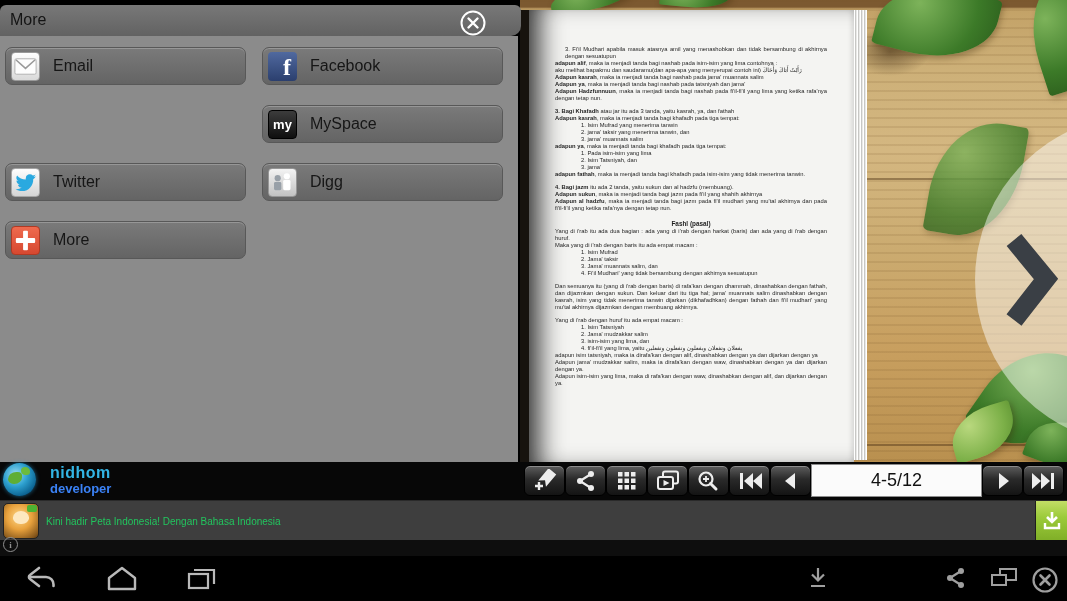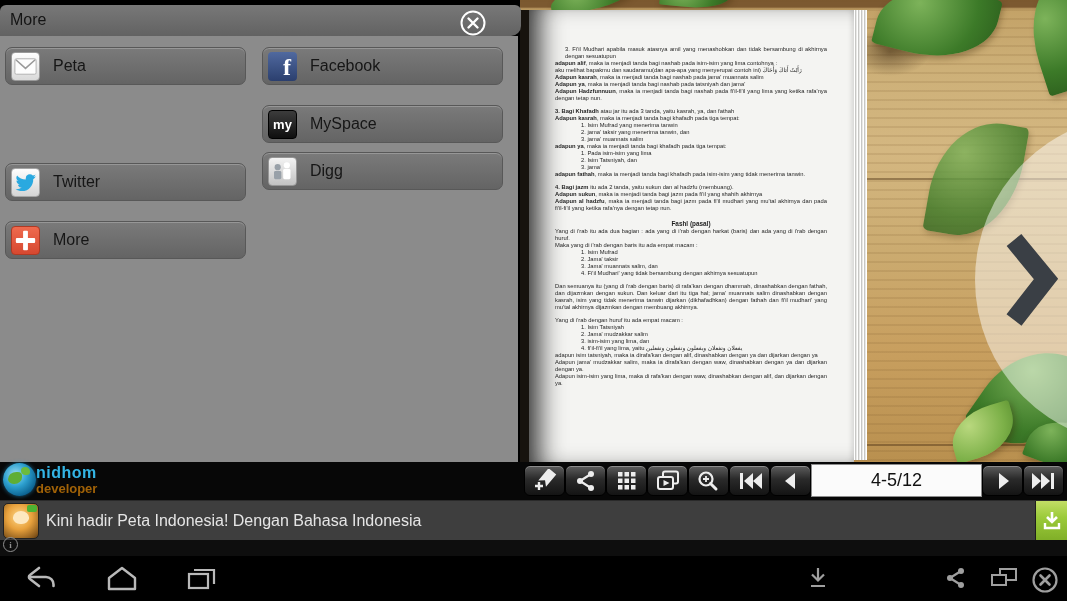--- a/index.html
+++ b/index.html
@@ -51,43 +51,43 @@
          font-weight:bold;font-size:24px;line-height:29px;}
   .ic-fb span{display:block;margin:3px 0 0 9px;}
   .ic-gp{background:#fdfdfd;border:1px solid #bbb;}
   .ic-ms{background:linear-gradient(180deg,#3c3c3c,#0f0f0f);color:#fff;font-weight:bold;font-size:13px;border:1px solid #000;}
   .ic-tw{background:linear-gradient(180deg,#fefefe,#d4d4d4);border:1px solid #a5a5a5;}
   .ic-dg{background:linear-gradient(180deg,#f3f3f3,#c2c2c2);border:1px solid #969696;}
   .ic-more{background:linear-gradient(180deg,#ef6a4e,#d64830);border:1px solid #b03a24;}
 
   
   #toolbar{position:absolute;left:0;top:462px;width:1067px;height:38px;background:#070707;z-index:25;}
-  .nid-logo{position:absolute;left:3px;top:1px;display:flex;align-items:center;gap:0;}
+  .nid-logo{position:absolute;left:3px;top:1px;display:flex;align-items:center;gap:14px;}
   .nid-globe{width:33px;height:33px;border-radius:50%;flex:none;
       background:radial-gradient(circle at 38% 35%,#9adef2,#2da0cf 40%,#0b618f 75%,#063f63);
       position:relative;overflow:hidden;box-shadow:0 0 4px rgba(40,160,220,.6);}
   .nid-globe:before{content:"";position:absolute;left:5px;top:9px;width:14px;height:12px;background:#5fae35;border-radius:60% 30% 55% 40%;}
   .nid-globe:after{content:"";position:absolute;left:18px;top:4px;width:9px;height:8px;background:#6cbb3c;border-radius:50% 60% 40% 55%;}
   .nid-text{line-height:1;}
   .nid-b{color:#33b5e5;font-weight:bold;font-size:16px;letter-spacing:.5px;}
-  .nid-g{color:#a16207;font-weight:bold;font-size:13px;margin-top:1px;}
+  .nid-g{color:#3b82f6;font-weight:bold;font-size:13px;margin-top:1px;}
   .tb-row{position:absolute;left:524px;top:465px;width:540px;height:32px;display:flex;z-index:26;}
   .tb-btn{width:41px;height:31px;flex:none;border-radius:6px;border:1px solid #000;box-sizing:border-box;
       background:linear-gradient(180deg,#5d5d5d,#2a2a2a 45%,#141414);
       box-shadow:inset 0 1px 0 rgba(255,255,255,.3);display:flex;align-items:center;justify-content:center;cursor:pointer;}
   .page-box{flex:1;height:33px;margin-top:-1px;background:#fbfbfb;border:1px solid #8c8c8c;box-sizing:border-box;
       display:flex;align-items:center;justify-content:center;font-size:18px;color:#111;}
 
   
   #ad{position:absolute;left:0;top:500px;width:1067px;height:40px;background:#3e3e3e;z-index:25;border-top:1px solid #2a2a2a;box-sizing:border-box;}
   .ad-appicon{position:absolute;left:3px;top:2px;width:36px;height:36px;border-radius:5px;overflow:hidden;
       background:radial-gradient(circle at 45% 38%,#ffd98a,#e8a13c 45%,#8a5a1d 85%,#5d3a10);border:1px solid #222;box-sizing:border-box;}
   .ad-appicon:before{content:"";position:absolute;left:9px;top:7px;width:16px;height:13px;background:#fde8c0;border-radius:50% 50% 45% 45%;}
   .ad-appicon:after{content:"";position:absolute;right:1px;top:1px;width:10px;height:7px;background:#4db332;border-radius:2px;}
-  .ad-text{position:absolute;left:46px;top:0;height:40px;display:flex;align-items:center;font-size:16px;color:#e5e5e5;}
+  .ad-text{position:absolute;left:46px;top:0;height:40px;display:flex;align-items:center;font-size:10px;color:#22c55e;}
   .ad-dl{position:absolute;right:0;top:0;width:32px;height:40px;border-left:1px solid #1e1e1e;box-sizing:border-box;
       background:linear-gradient(180deg,#c3de66,#9ccb3b 40%,#7fae27);display:flex;align-items:center;justify-content:center;cursor:pointer;}
   #info-strip{position:absolute;left:0;top:540px;width:1067px;height:16px;background:#0e0e0e;z-index:25;}
   .info-ic{position:absolute;left:3px;top:-3px;width:15px;height:15px;border:1.5px solid #8f8f8f;border-radius:50%;
       box-sizing:border-box;color:#8f8f8f;font-size:9px;font-weight:bold;display:flex;align-items:center;justify-content:center;
       font-family:"Liberation Serif",serif;cursor:pointer;}
 
   
   #sysbar{position:absolute;left:0;top:556px;width:1067px;height:45px;background:#000;z-index:30;}
   .nav-btn{position:absolute;top:8px;width:40px;height:30px;display:flex;align-items:center;justify-content:center;cursor:pointer;}
@@ -183,41 +183,41 @@
       </span>
     </div>
     <div class="sd-body">
       <div class="sd-btn" style="left:5px;top:11px;">
         <span class="app-ic ic-email">
           <svg width="27" height="27" viewBox="0 0 28 28">
               <rect x="3" y="6" width="22" height="16" rx="1.5" fill="#fdfdfd" stroke="#b0b0b0"></rect>
               <path d="M4 7 L14 16 L24 7" stroke="#9a9a9a" fill="none" stroke-width="1.6"></path>
             </svg>
         </span>
-        <span class="sd-label">Peta</span>
+        <span class="sd-label">Email</span>
       </div>
       <div class="sd-btn" style="left:262px;top:11px;">
         <span class="app-ic ic-fb">
             <span>f</span>
           </span>
         <span class="sd-label">Facebook</span>
       </div>
       <div class="sd-btn" style="left:5px;top:127px;">
         <span class="app-ic ic-tw">
           <svg width="27" height="27" viewBox="0 0 28 28">
             <path d="M25 7.4c-.8.4-1.6.6-2.5.7a4.3 4.3 0 0 0 1.9-2.4c-.8.5-1.8.9-2.8 1.1A4.3 4.3 0 0 0 14.2 10c0 .3 0 .7.1 1C10.6 10.8 7.4 9.2 5.3 6.7a4.3 4.3 0 0 0 1.3 5.8c-.7 0-1.4-.2-2-.5 0 2.1 1.5 3.8 3.5 4.2-.6.2-1.3.2-2 .1a4.3 4.3 0 0 0 4 3A8.6 8.6 0 0 1 3.7 21c1.9 1.2 4.1 1.9 6.5 1.9 7.8 0 12.1-6.5 11.8-12.4.8-.6 1.6-1.4 3-3.1z" fill="#2aa9e0"></path>
           </svg>
         </span>
         <span class="sd-label">Twitter</span>
       </div>
       <div class="sd-btn" style="left:262px;top:69px;">
         <span class="app-ic ic-ms">my</span>
         <span class="sd-label">MySpace</span>
       </div>
-      <div class="sd-btn" style="left:262px;top:116px;">
+      <div class="sd-btn" style="left:262px;top:127px;">
         <span class="app-ic ic-dg">
           <svg width="27" height="27" viewBox="0 0 28 28">
             <circle cx="9" cy="9.5" r="3.2" fill="#98a0a8"></circle>
               <rect x="5.2" y="13.5" width="7.6" height="8.5" rx="1.5" fill="#98a0a8"></rect>
             <circle cx="18.5" cy="7.5" r="3.2" fill="#ffffff"></circle>
               <rect x="14.7" y="11.5" width="7.6" height="10.5" rx="1.5" fill="#ffffff"></rect>
           </svg>
         </span>
         <span class="sd-label">Digg</span>
       </div>

